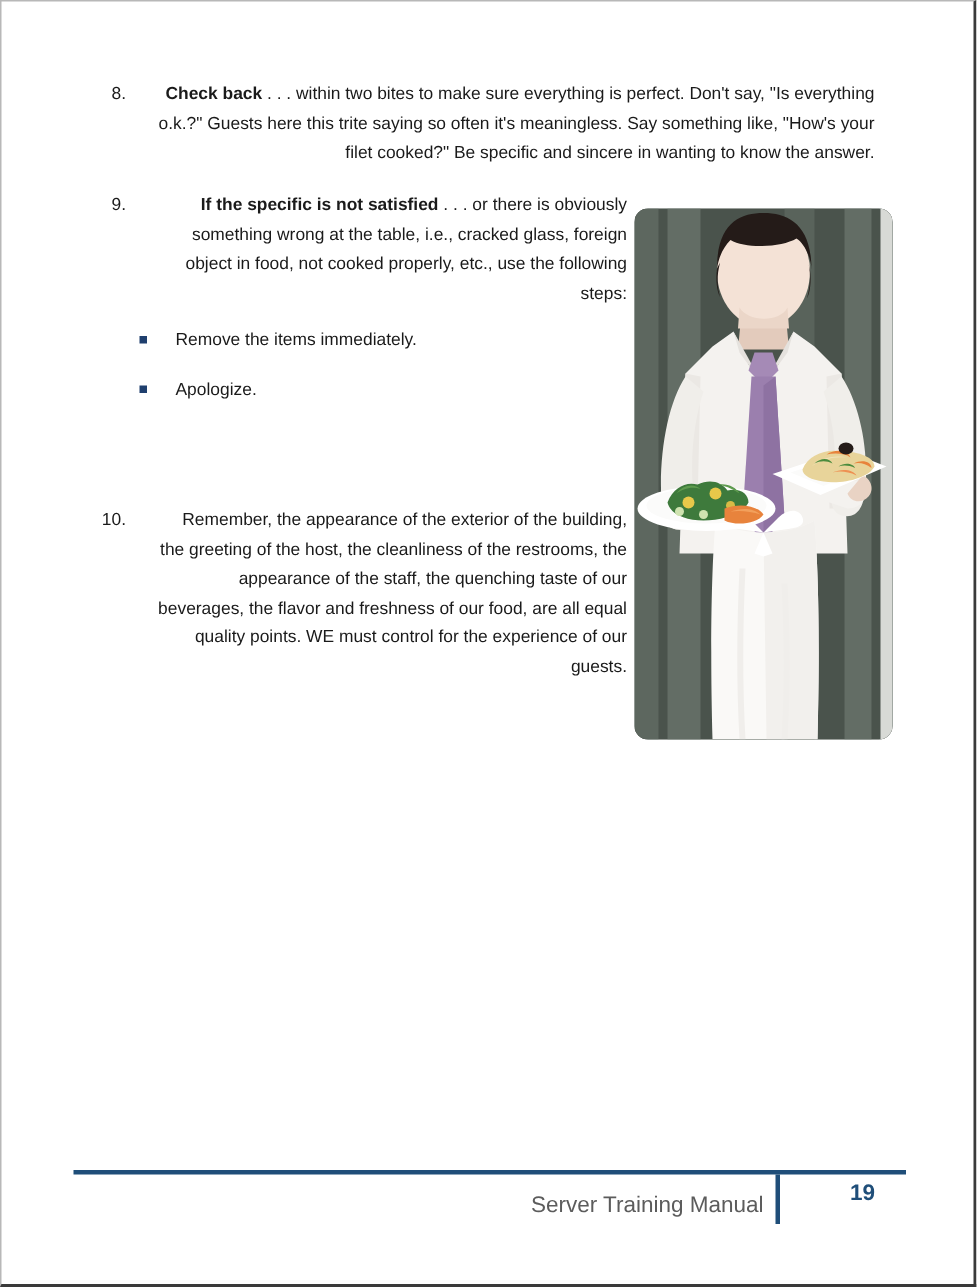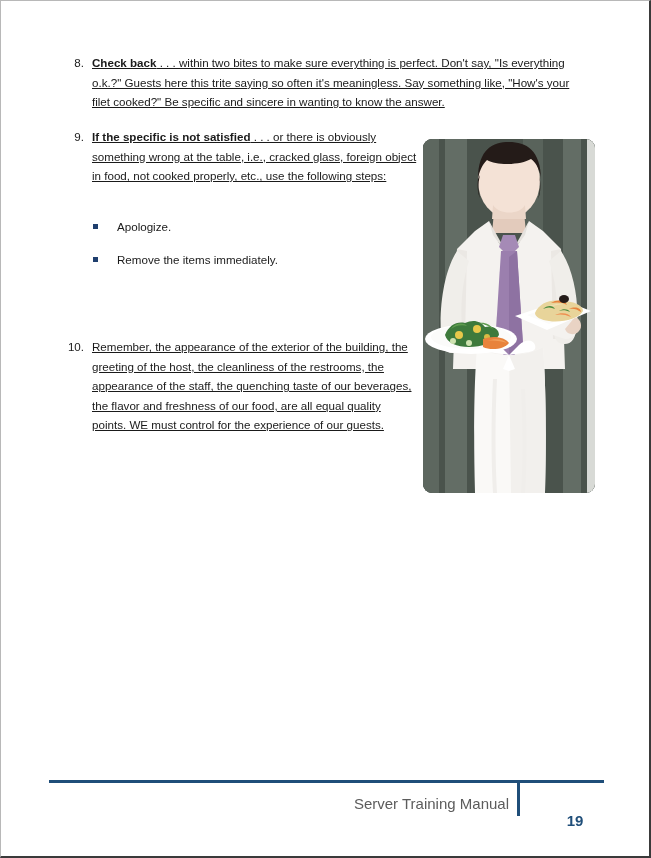--- a/index.html
+++ b/index.html
@@ -38,26 +38,25 @@
   }
   .num {
     width: 26px;
     text-align: right;
     flex: 0 0 26px;
     font-size: 11.6px;
     line-height: 19.6px;
     color: #1a1a1a;
   }
   .item-body {
-    margin-left: 8px;
+    margin-left: 20px;
     font-size: 11.6px;
     line-height: 19.6px;
     color: #1a1a1a;
-    text-align: left;
-    text-decoration: underline;
+    text-align: right;
   }
   .item-body b {
     font-weight: bold;
   }
 
   
   .item-8 {
     left: 57px;
     top: 52px;
     width: 525px;
@@ -151,21 +150,21 @@
     position: absolute;
     left: 516px;
     top: 3px;
     width: 3px;
     height: 33px;
     background: #1f4e79;
   }
   .footer-pageno {
     position: absolute;
     left: 545px;
-    top: 31px;
+    top: 6px;
     width: 58px;
     text-align: center;
     font-size: 15px;
     font-weight: bold;
     color: #1f4e79;
     line-height: 20px;
   }
 </style>
 </head>
 <body>
@@ -180,25 +179,25 @@
     </div>
 
     <div class="list-item item-9">
       <div class="num">9.</div>
       <div class="item-body"><b>If the specific is not satisfied</b><span> . . . or there is obviously something wrong at the table, i.e., cracked glass, foreign object in food, not cooked properly, etc., use the following steps:</span></div>
     </div>
 
     <div class="bullets">
       <div class="bullet-row">
         <span class="bullet-mark"></span>
-        <span class="bullet-text">Apologize.</span>
+        <span class="bullet-text">Remove the items immediately.</span>
       </div>
       <div class="bullet-row">
         <span class="bullet-mark"></span>
-        <span class="bullet-text">Remove the items immediately.</span>
+        <span class="bullet-text">Apologize.</span>
       </div>
     </div>
 
     <div class="list-item item-10">
       <div class="num">10.</div>
       <div class="item-body"><b></b><span>Remember, the appearance of the exterior of the building, the greeting of the host, the cleanliness of the restrooms, the appearance of the staff, the quenching taste of our beverages, the flavor and freshness of our food, are all equal quality points. WE must control for the experience of our guests.</span></div>
     </div>
 
     <div class="illustration">
       <svg width="172" height="354" viewBox="0 0 172 354" xmlns="http://www.w3.org/2000/svg">

